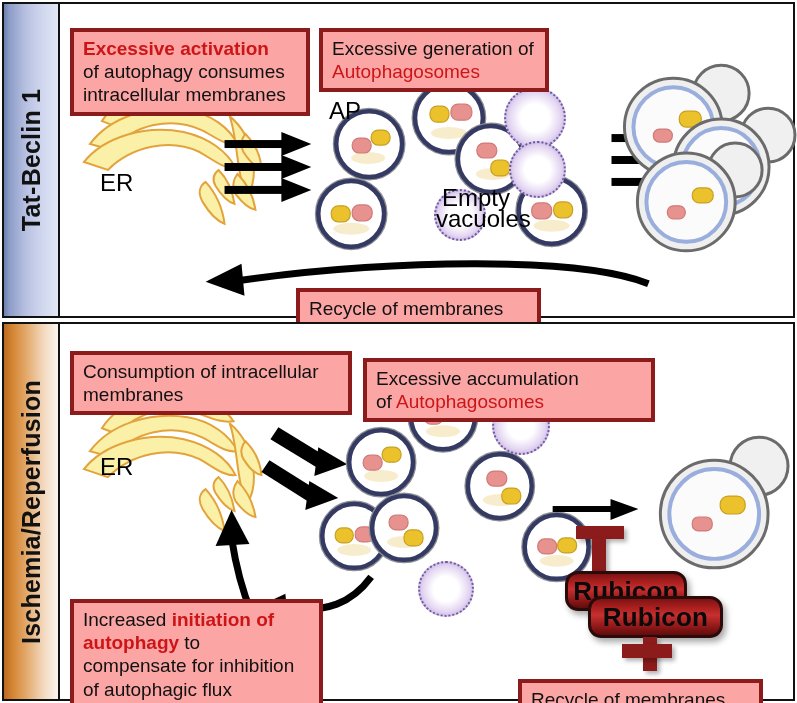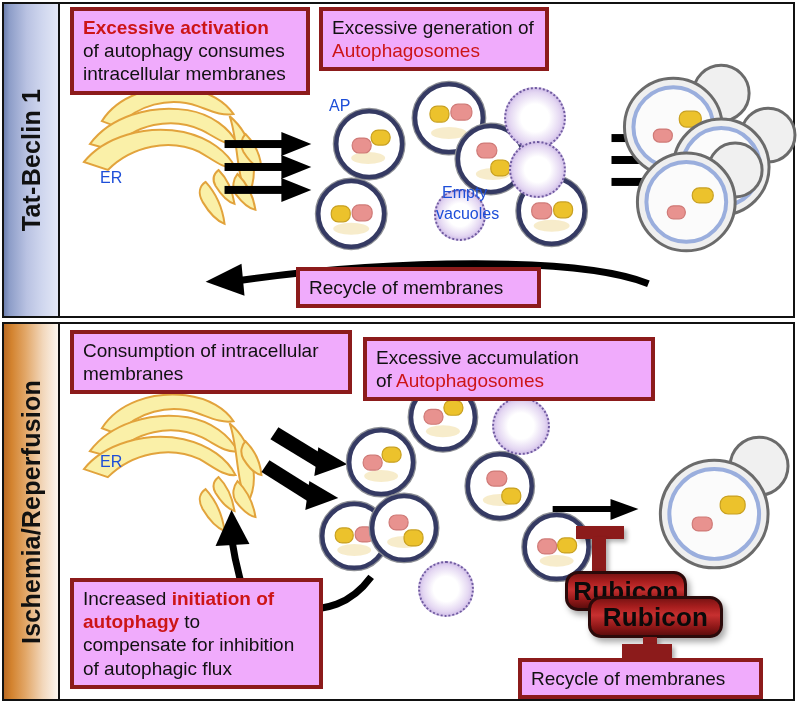--- a/index.html
+++ b/index.html
@@ -16,28 +16,28 @@
   #sidebar-top{background:linear-gradient(to right,#6d7fae 0%,#8d9dc8 10%,#b9c2e2 42%,#cfd6ee 70%,#e3e7f6 100%);}
   #sidebar-bottom{background:linear-gradient(to right,#b96a24 0%,#d3832f 14%,#e2a768 40%,#f2d7bb 72%,#fcf6f0 100%);}
   .sidebar-label{position:absolute;left:50%;top:50%;transform:translate(-50%,-50%) rotate(-90deg);
                  white-space:nowrap;font-weight:bold;color:#111;letter-spacing:.2px;}
   #sidebar-top .sidebar-label{font-size:25px;}
   #sidebar-bottom .sidebar-label{font-size:25px;}
 
   .canvas{position:absolute;top:0;left:56px;right:0;bottom:0;}
 
   
-  .box{position:absolute;box-sizing:border-box;background:#f0abfc;border:4px solid #8c1b1b;
-       padding:5px 9px;line-height:1.22;color:#111;font-size:19px;}
+  .box{position:absolute;box-sizing:border-box;background:#fca5a5;border:4px solid #8c1b1b;
+       padding:5px 9px;line-height:1.22;color:#111;font-size:19px;margin-top:21px;}
   .box .hl{color:#cc1517;font-weight:bold;}
   .box .hl-plain{color:#cc1517;}
   .box.center{text-align:left;}
 
   
-  .lbl{position:absolute;font-size:16px;color:#1d4ed8;white-space:nowrap;line-height:1.05;text-align:right;}
+  .lbl{position:absolute;font-size:24px;color:#000000;white-space:nowrap;line-height:1.05;text-align:right;}
   svg{position:absolute;top:0;left:0;overflow:visible;}
   .layer{position:absolute;top:0;left:0;width:100%;height:100%;pointer-events:none;}
 
   
   .er-path{fill:#faf0a8;stroke:#e2a33c;stroke-width:2;}
 
   
   .ap-ring-outer{fill:none;stroke:#8d8f95;stroke-width:7;}
   .ap-ring-inner{fill:#fff;stroke:#353a63;stroke-width:4.5;}
   .cargo-y{fill:#ecc22c;stroke:#c8a020;stroke-width:1.2;}

